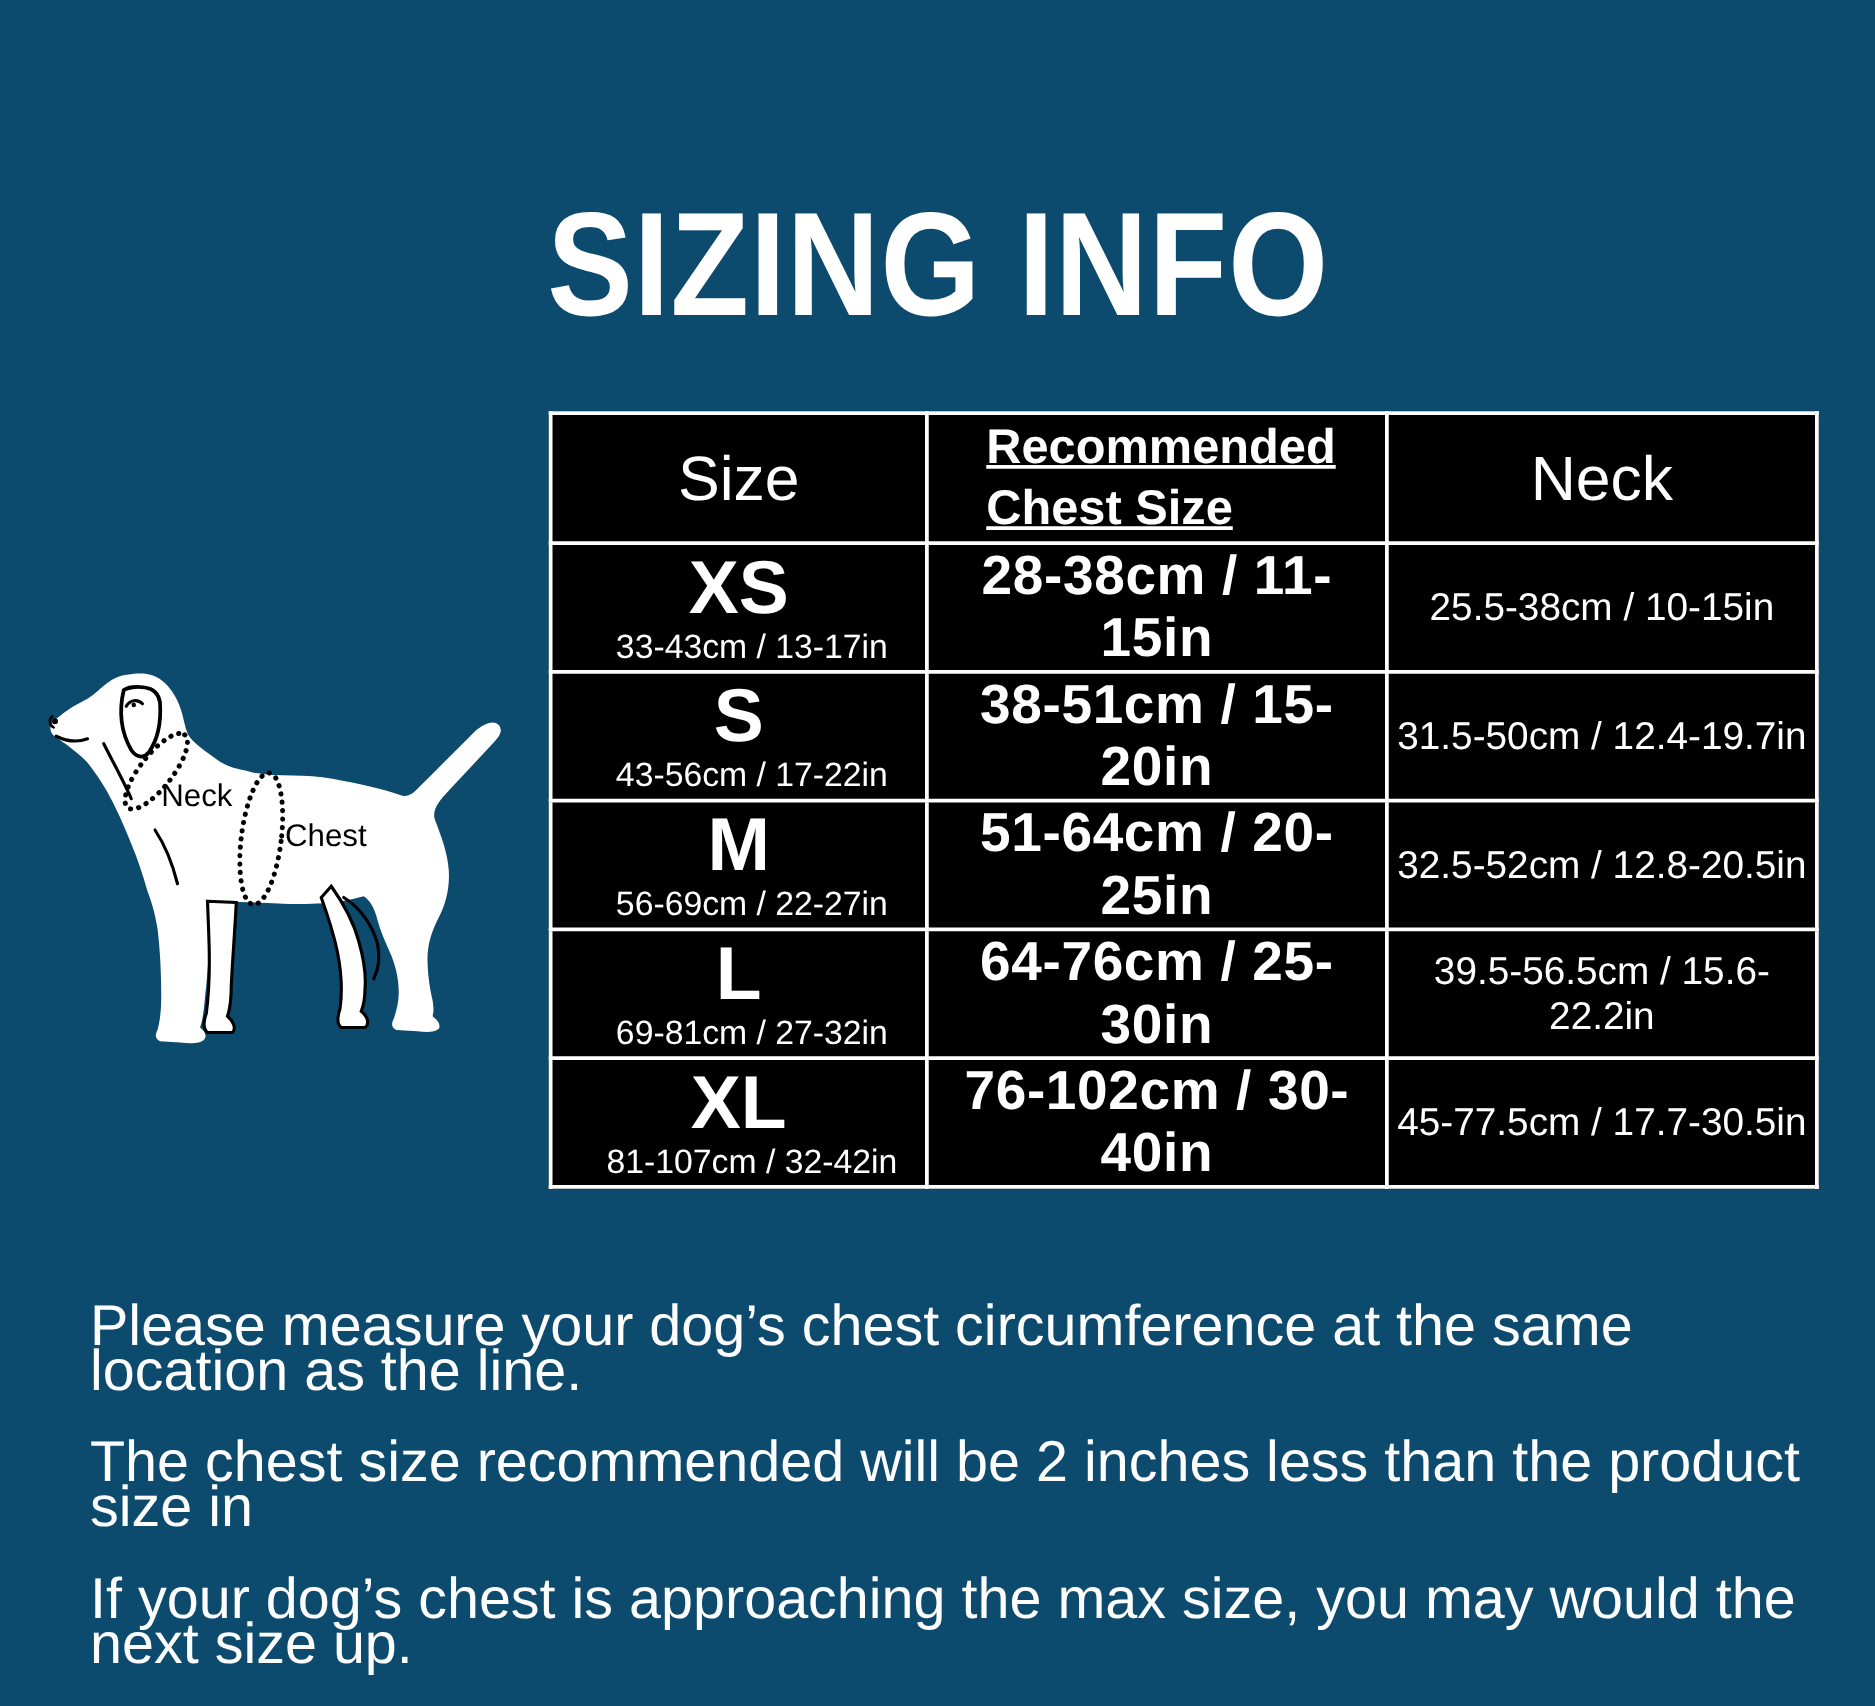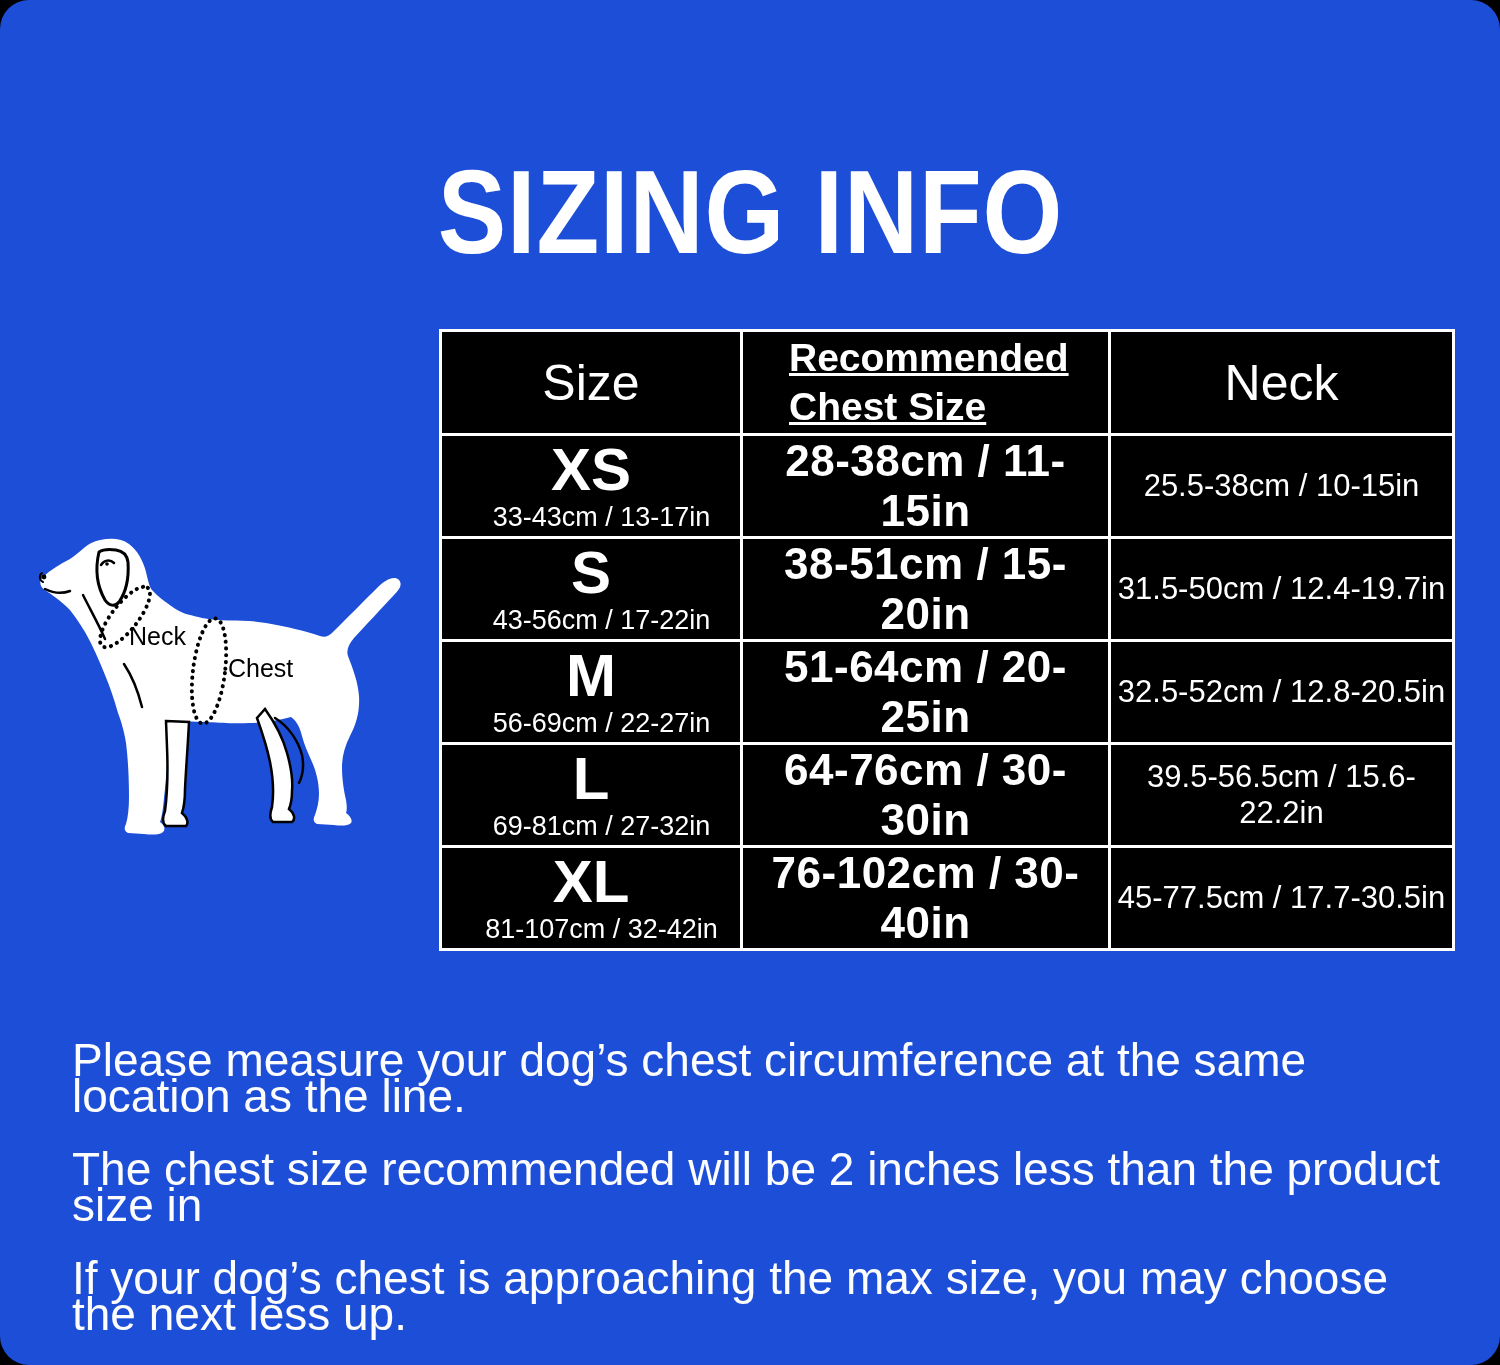--- a/index.html
+++ b/index.html
@@ -1,18 +1,18 @@
 <!DOCTYPE html>
 <html><head>
 <meta charset="utf-8">
 <style>
   html,body{margin:0;padding:0;background:#000;}
   #stage{
-    position:relative;width:1500px;height:1365px;background:#1d4ed8;overflow:hidden;
-    font-family:"Liberation Sans", sans-serif;color:#fff;border-radius:29px;
+    position:relative;width:1500px;height:1365px;background:#0c4a6e;overflow:hidden;
+    font-family:"Liberation Sans", sans-serif;color:#fff;
   }
   
   .title{position:absolute;top:74px;left:0;width:1500px;text-align:center;
          font-size:118px;font-weight:700;line-height:1;white-space:nowrap;}
   .title-inner{display:inline-block;transform:scaleX(0.87);transform-origin:50% 50%;letter-spacing:1px;}
   
   table.size-table{
     position:absolute;left:439px;top:329px;width:1013px;
     border-collapse:collapse;table-layout:fixed;background:#000;
   }
@@ -135,33 +135,33 @@
         <div class="range">56-69cm / 22-27in</div>
       </td>
       <td class="c-chest">51-64cm / 20-25in</td>
       <td class="c-neck">32.5-52cm / 12.8-20.5in</td>
     </tr>
     <tr class="row">
       <td class="c-size">
         <div class="letter">L</div>
         <div class="range">69-81cm / 27-32in</div>
       </td>
-      <td class="c-chest">64-76cm / 30-30in</td>
+      <td class="c-chest">64-76cm / 25-30in</td>
       <td class="c-neck">39.5-56.5cm / 15.6-22.2in</td>
     </tr>
     <tr class="row">
       <td class="c-size">
         <div class="letter">XL</div>
         <div class="range">81-107cm / 32-42in</div>
       </td>
       <td class="c-chest">76-102cm / 30-40in</td>
       <td class="c-neck">45-77.5cm / 17.7-30.5in</td>
     </tr>
   </tbody>
     </table>
 
   <div class="notes">
     <p>Please measure your dog’s chest circumference at the same location as the line.</p>
     <p>The chest size recommended will be 2 inches less than the product size in</p>
-    <p>If your dog’s chest is approaching the max size, you may choose the next less up.</p>
+    <p>If your dog’s chest is approaching the max size, you may would the next size up.</p>
   </div>
 
 </div>
 
 </body></html>

